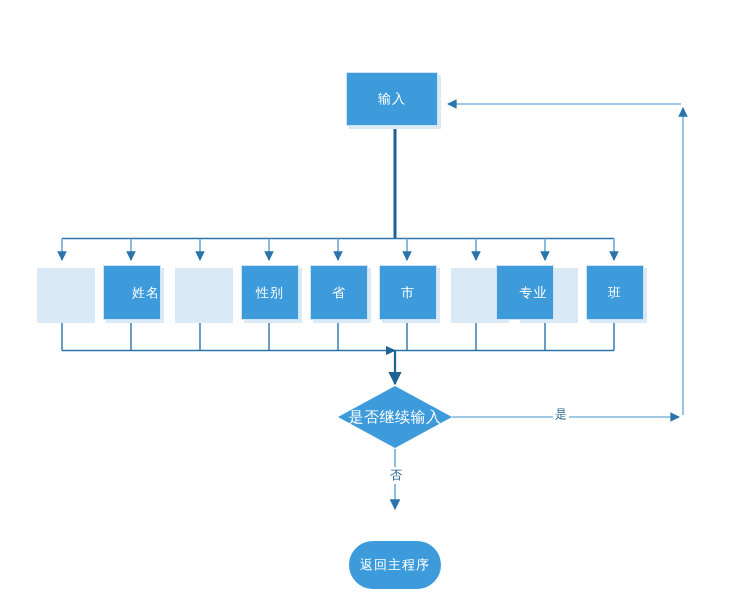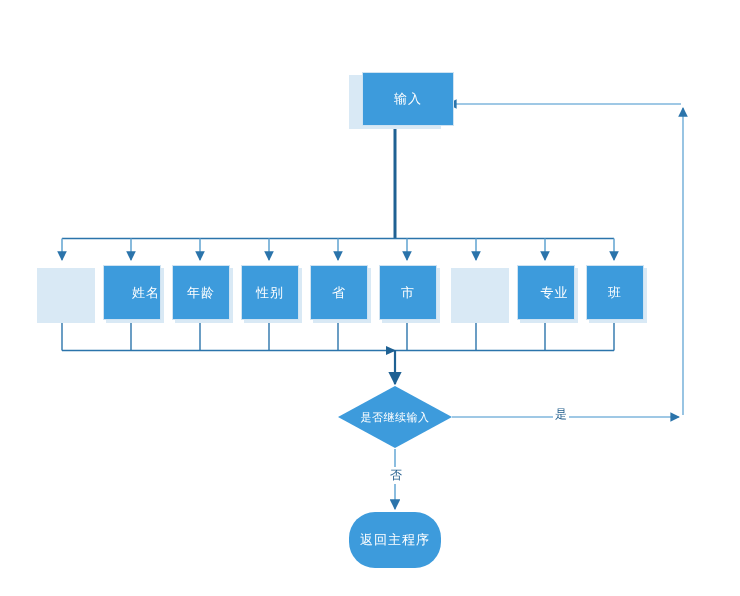--- a/index.html
+++ b/index.html
@@ -60,21 +60,21 @@
     top: 0;
     width: 100%;
     height: 100%;
   }
   .diamond-label {
     position: absolute;
     left: 50%;
     top: 50%;
     transform: translate(-50%, -50%);
     color: #ffffff;
-    font-size: 11px;
+    font-size: 15px;
     letter-spacing: 0.5px;
     white-space: nowrap;
     z-index: 4;
   }
   .edge-label {
     position: absolute;
     font-size: 12px;
     color: #1f5c8b;
     background: #ffffff;
     padding: 0 2px;
@@ -175,70 +175,67 @@
     </g>
 
     <g>
       <line x1="452" y1="417" x2="679" y2="417" stroke="#7fb6dc" stroke-width="1.6" marker-end="url(#arrow-light)"></line>
       <line x1="683" y1="415" x2="683" y2="108" stroke="#7fb6dc" stroke-width="1.6" marker-end="url(#arrow-light)"></line>
       <line x1="681" y1="104" x2="448" y2="104" stroke="#7fb6dc" stroke-width="1.6" marker-end="url(#arrow-light)"></line>
     </g>
   </svg>
 
   <div class="rect-shadow" style="left:349px; top:75px; width:92px; height:54px;"></div>
-  <div class="node rect" style="left:346px; top:72px; width:92px; height:54px;margin-left:16px;">
+  <div class="node rect" style="left:346px; top:72px; width:92px; height:54px;">
     <span>输入</span>
   </div>
 
   <div class="rect-shadow" style="left:37px; top:268px; width:58px; height:55px;"></div>
 
   <div class="rect-shadow" style="left:106px; top:268px; width:58px; height:55px;"></div>
   <div class="node rect" style="left:103px; top:265px; width:58px; height:55px;justify-content:flex-end;">
     <span>姓名</span>
   </div>
 
   <div class="rect-shadow" style="left:175px; top:268px; width:58px; height:55px;"></div>
-  <div class="node rect" style="left:172px; top:265px; width:58px; height:55px;">
-    <span>年龄</span>
-  </div>
 
   <div class="rect-shadow" style="left:244px; top:268px; width:58px; height:55px;"></div>
   <div class="node rect" style="left:241px; top:265px; width:58px; height:55px;align-items:center;">
     <span>性别</span>
   </div>
 
   <div class="rect-shadow" style="left:313px; top:268px; width:58px; height:55px;"></div>
   <div class="node rect" style="left:310px; top:265px; width:58px; height:55px;">
     <span>省</span>
   </div>
 
   <div class="rect-shadow" style="left:382px; top:268px; width:58px; height:55px;"></div>
   <div class="node rect" style="left:379px; top:265px; width:58px; height:55px;">
     <span>市</span>
   </div>
 
   <div class="rect-shadow" style="left:451px; top:268px; width:58px; height:55px;"></div>
 
   <div class="rect-shadow" style="left:520px; top:268px; width:58px; height:55px;"></div>
-  <div class="node rect" style="left:517px; top:265px; width:58px; height:55px;padding-left:17px;">
+  <div class="node rect" style="left:496px; top:265px; width:58px; height:55px;padding-left:17px;">
     <span>专业</span>
   </div>
 
   <div class="rect-shadow" style="left:589px; top:268px; width:58px; height:55px;"></div>
   <div class="node rect" style="left:586px; top:265px; width:58px; height:55px;">
     <span>班</span>
   </div>
 
   <div class="diamond-wrap" style="left:338px; top:386px; width:114px; height:62px;">
     <svg class="diamond-shape" viewBox="0 0 114 62" xmlns="http://www.w3.org/2000/svg">
       <polygon points="57,0 114,31 57,62 0,31" fill="#3d9bdc"></polygon>
     </svg>
     <span class="diamond-label">是否继续输入</span>
   </div>
 
-  <div class="node terminal" style="left:349px; top:512px; width:92px; height:56px;">
+  <div class="node terminal" style="left:349px; top:541px; width:92px; height:48px;">
     <span>返回主程序</span>
   </div>
 
   <span class="edge-label" style="left:388px; top:467px;">否</span>
   <span class="edge-label" style="left:553px; top:406px;">是</span>
 
 </div>
 
 </body></html>

